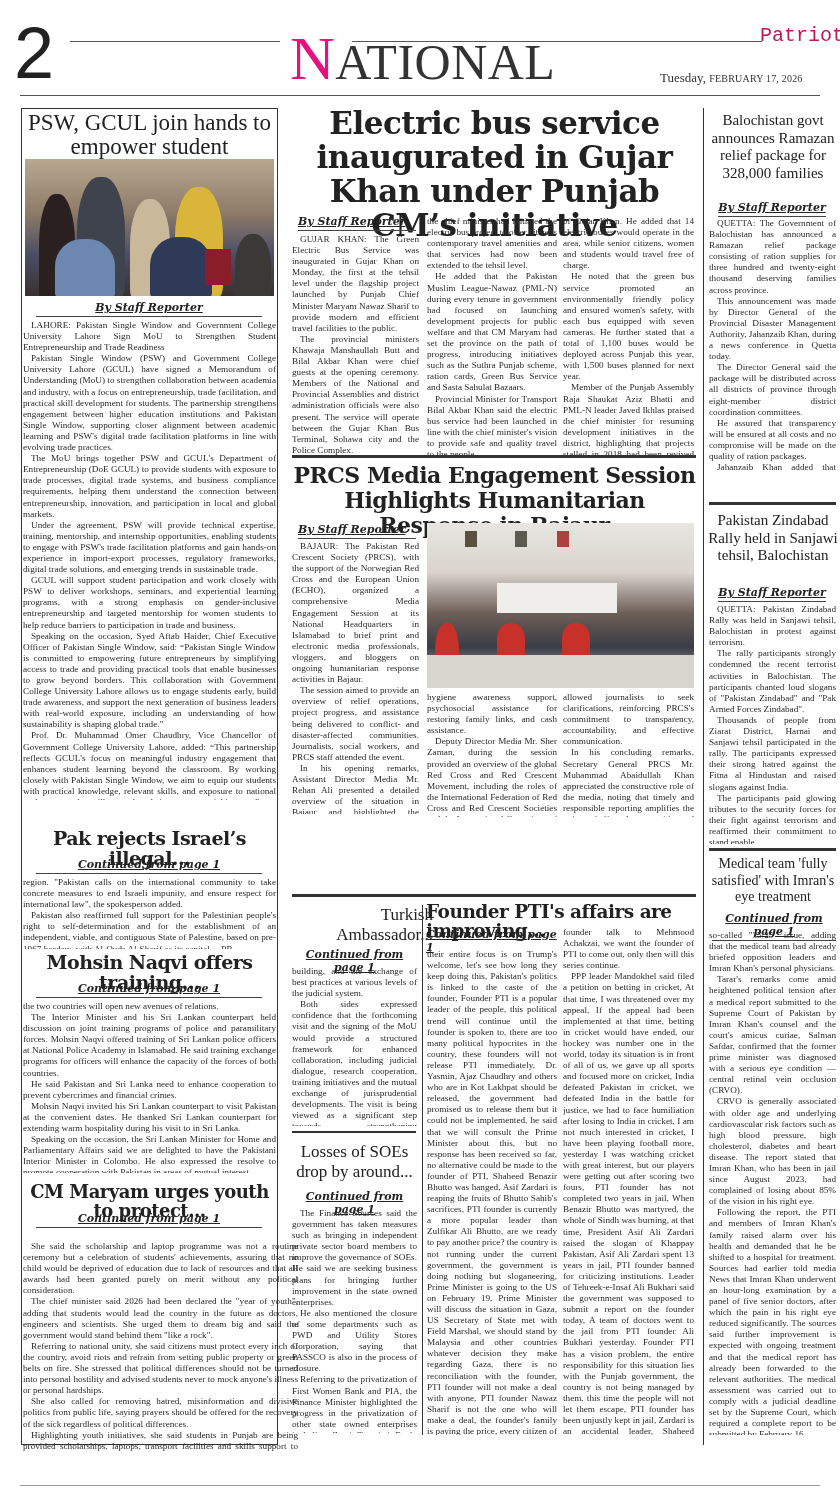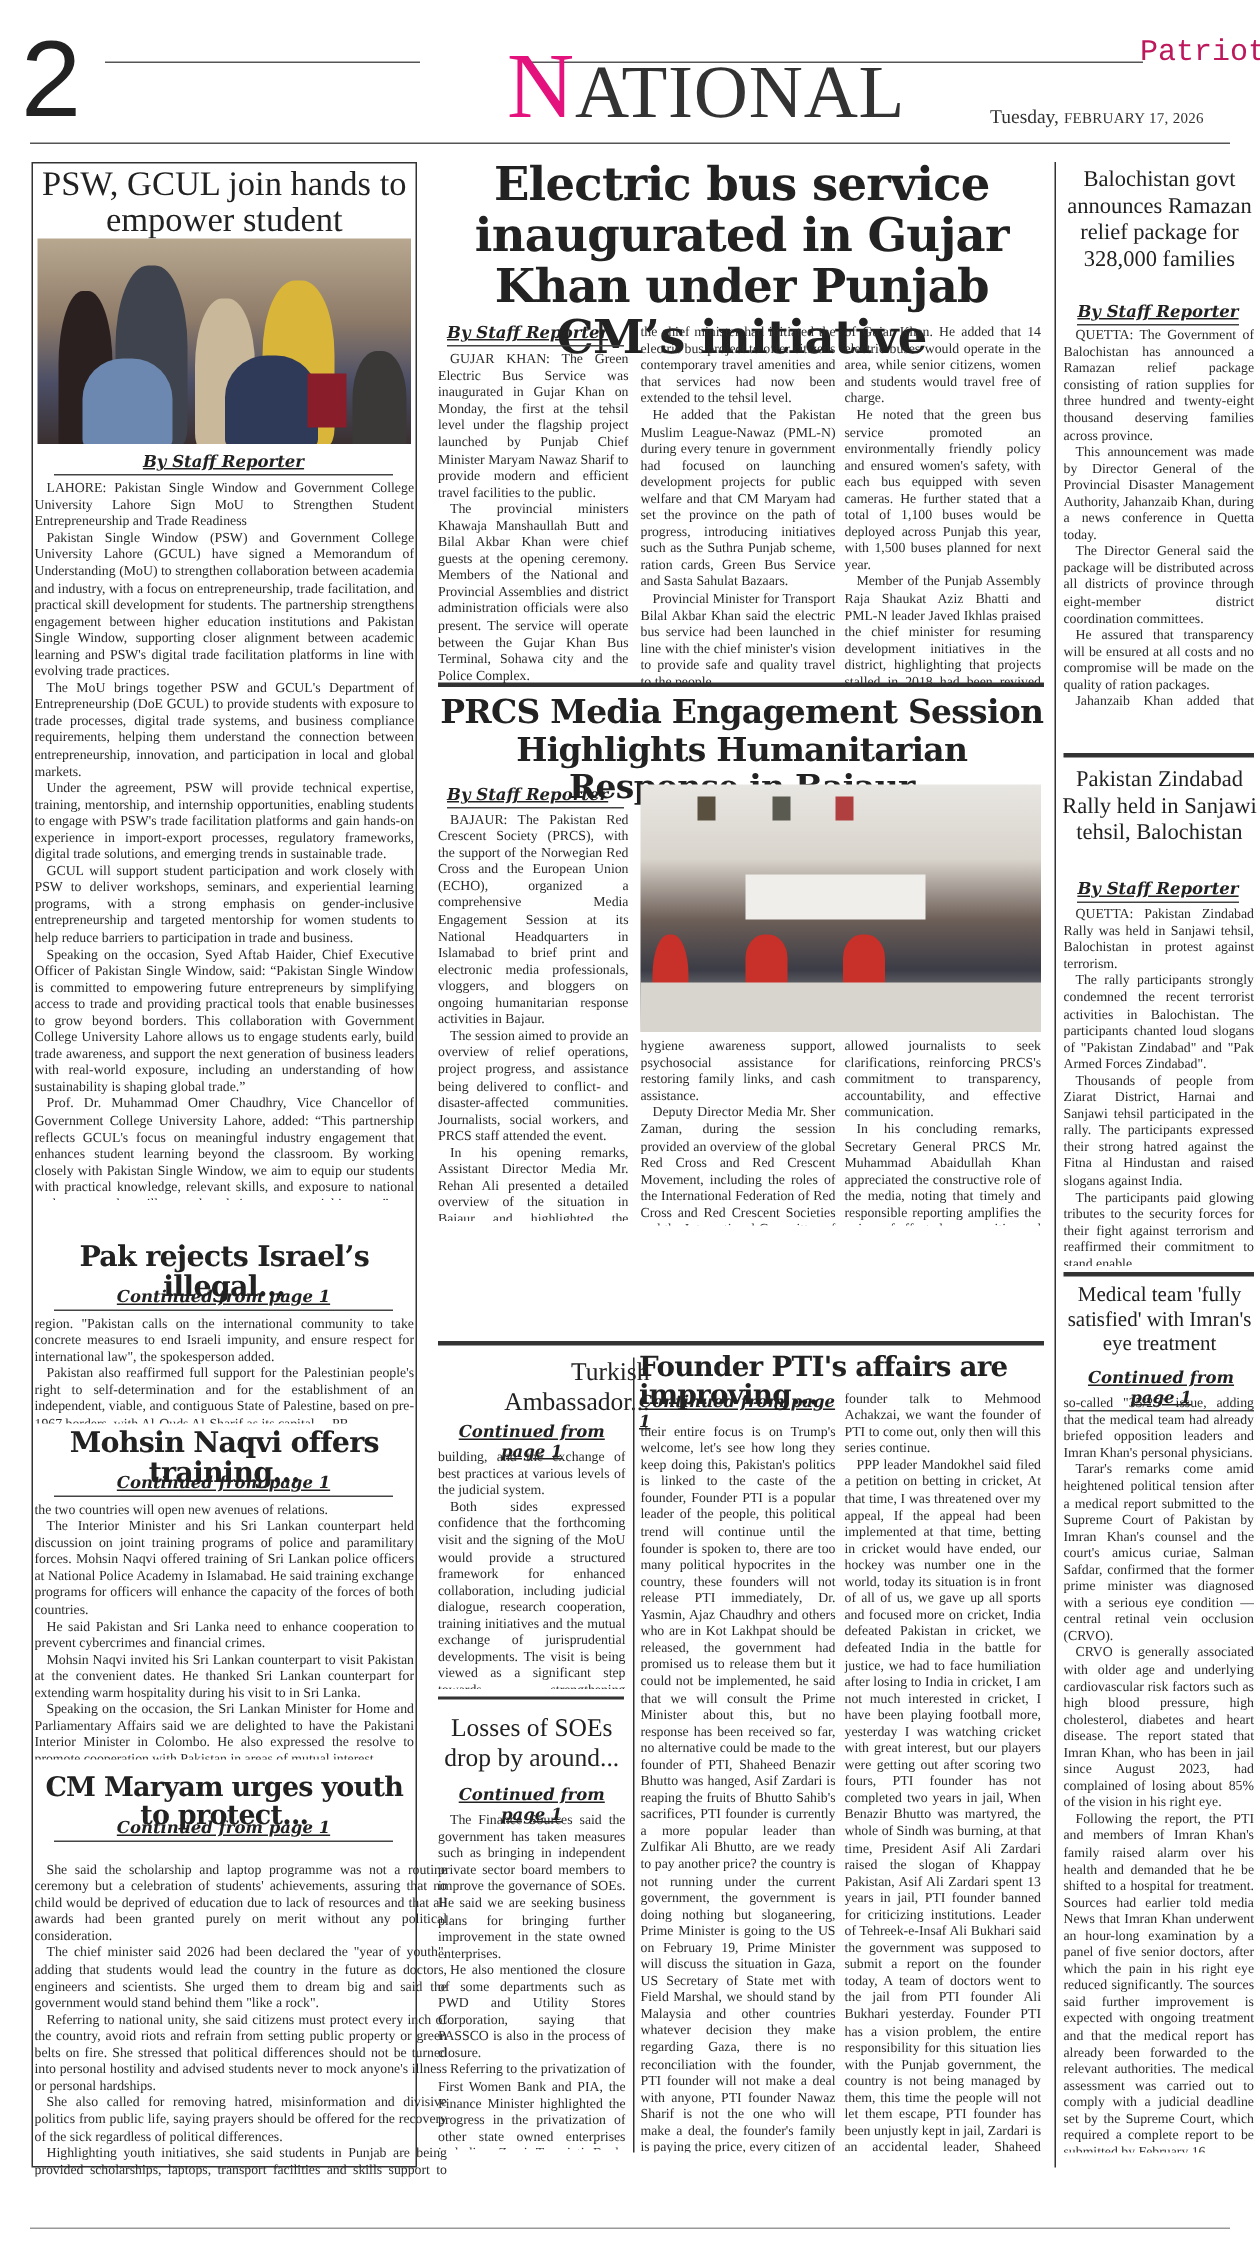--- a/index.html
+++ b/index.html
@@ -1,21 +1,21 @@
 <!DOCTYPE html>
 <html><head>
 <meta charset="utf-8">
 <style>
   * { box-sizing: border-box; margin: 0; padding: 0; }
   html, body { width: 840px; height: 1505px; background: #fff; overflow: hidden; }
   body { font-family: "DejaVu Serif", "Liberation Serif", serif; color: #222; position: relative; }
   .abs { position: absolute; }
   .masthead-page { left: 14px; top: 22px; font-family: "Liberation Sans", sans-serif; font-size: 72px; line-height: 62px; color: #222; font-weight: 400; }
   .masthead-line { height: 1px; background: #555; }
-  .masthead-title { left: 290px; top: 30px; font-family: "Liberation Serif", serif; font-size: 50px; line-height: 56px; color: #333; letter-spacing: 0.5px; margin-left: 48px; }
+  .masthead-title { left: 290px; top: 30px; font-family: "Liberation Serif", serif; font-size: 50px; line-height: 56px; color: #333; letter-spacing: 0.5px; }
   .masthead-title .cap { color: #e4127c; font-size: 62px; }
   .brand { left: 760px; top: 24px; font-family: Liberation Mono, monospace; font-size: 20px; color: #be185d; }
   .date { left: 660px; top: 70px; font-family: "Liberation Serif", serif; font-size: 13px; color: #333; white-space: nowrap; }
   .date .sc { font-size: 10px; letter-spacing: 0.2px; }
   .rule-thick { background: #333; height: 3px; }
   .vrule { width: 1px; background: #333; }
   .box { border: 1.5px solid #333; }
   .hl { font-family: "Liberation Serif", serif; color: #222; text-align: center; line-height: 1.05; }
   .hl-bold { font-weight: 700; font-family: "DejaVu Serif", serif; letter-spacing: -0.5px; }
   .byline { font-family: "DejaVu Serif", serif; font-style: italic; font-weight: 700; font-size: 11px; color: #222; text-decoration: underline; text-align: center; }

